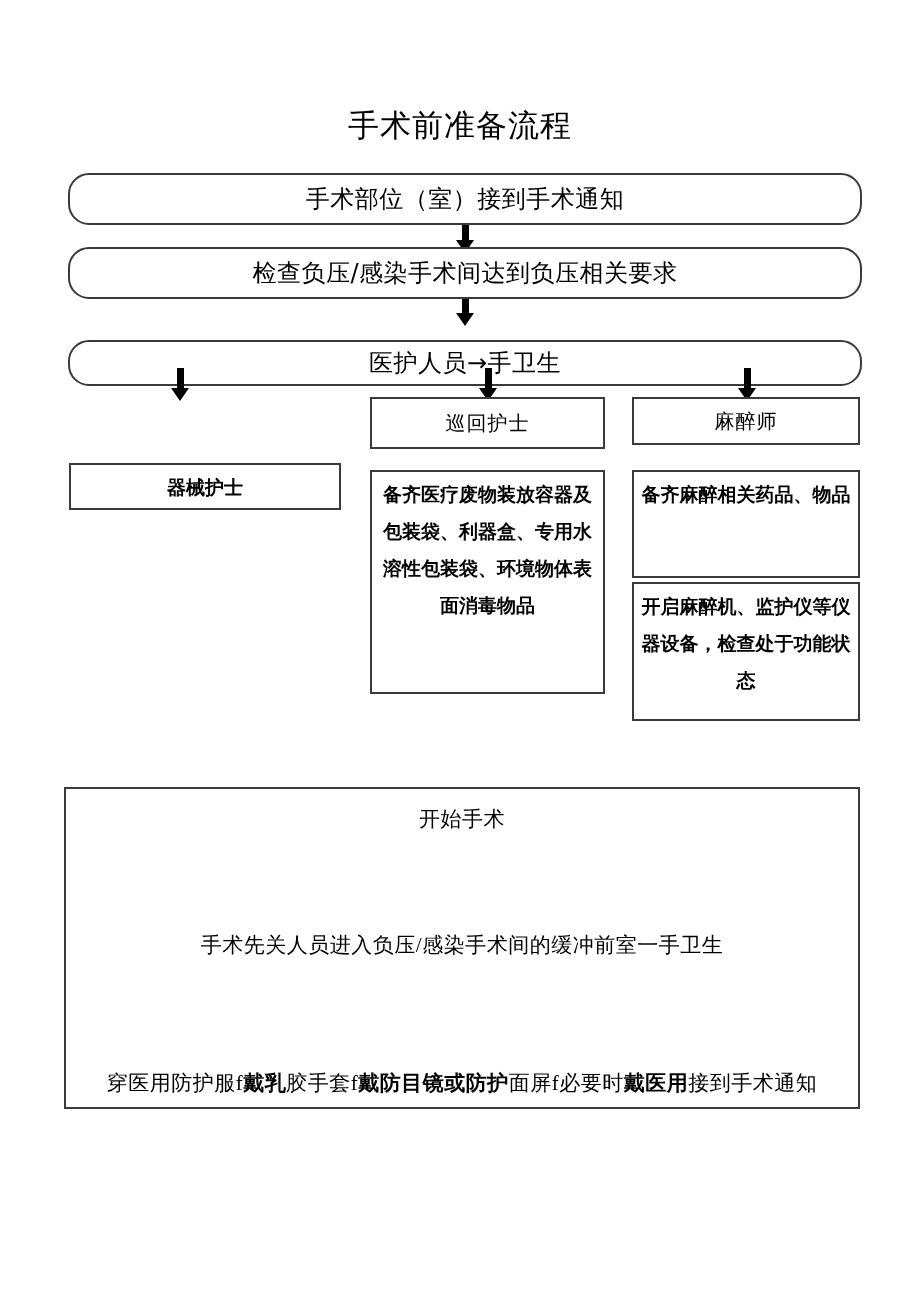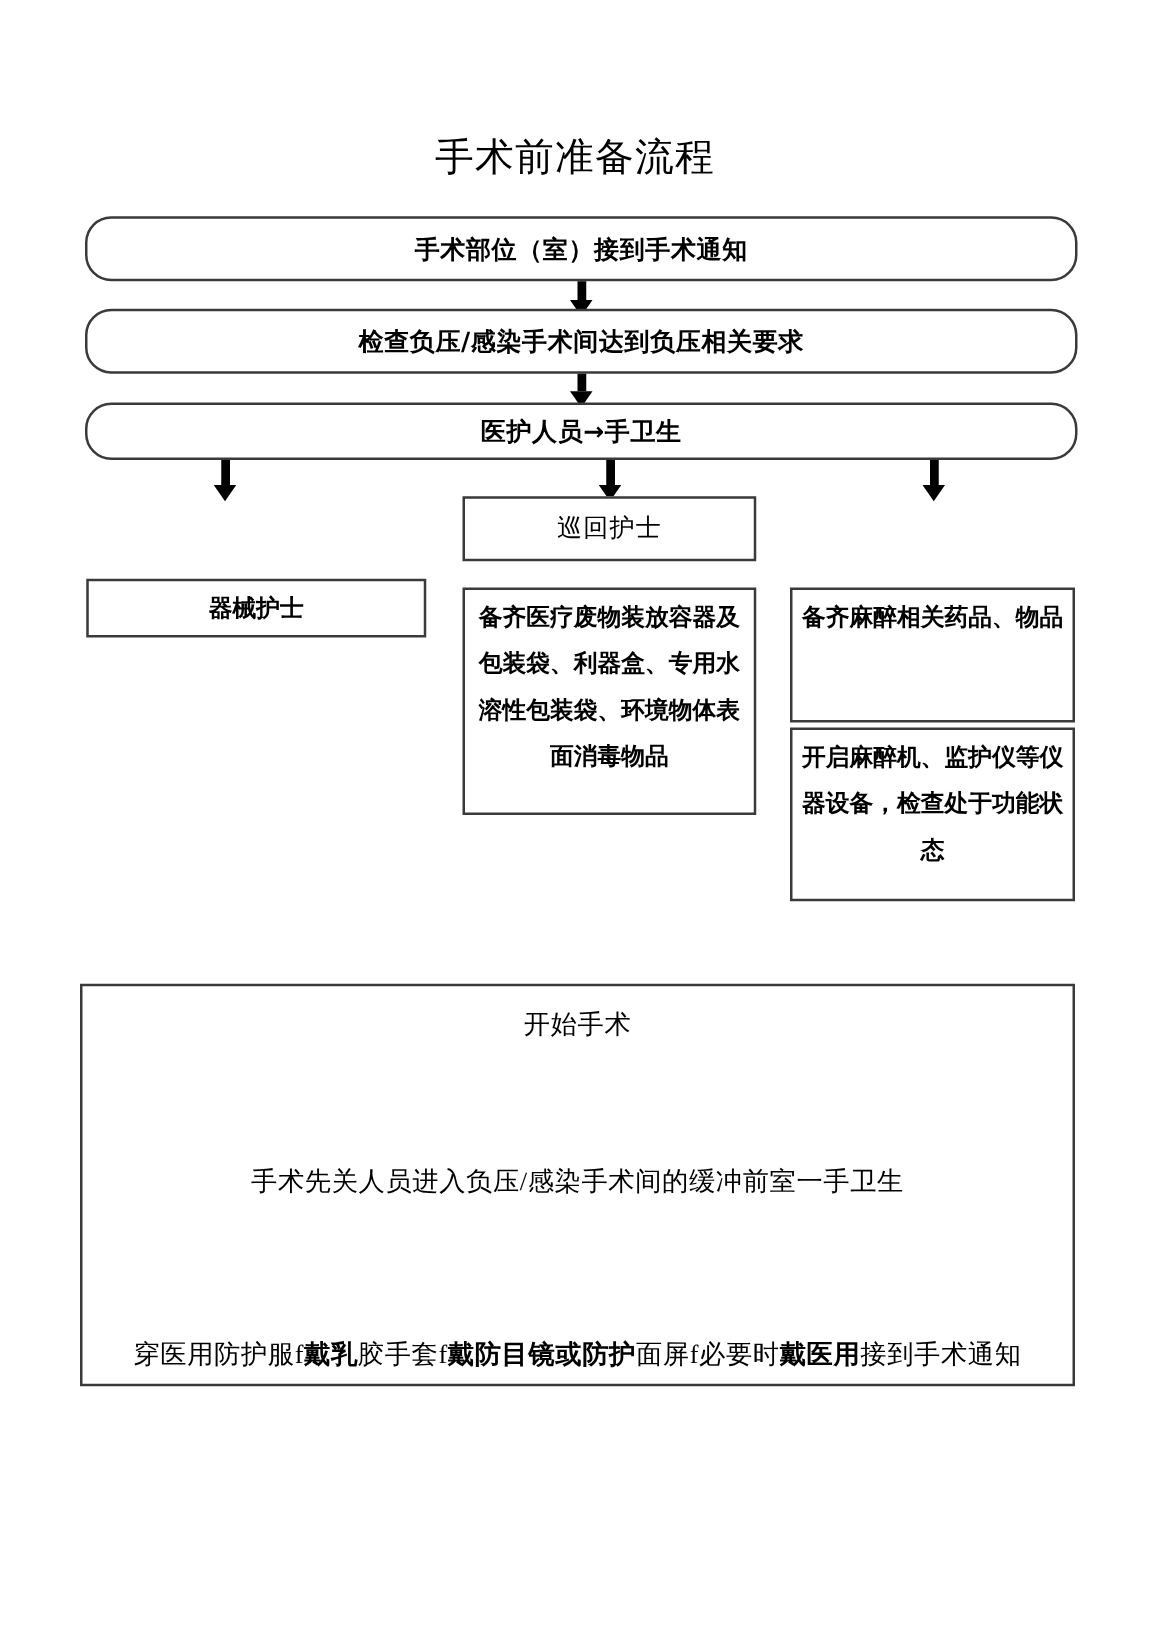--- a/index.html
+++ b/index.html
@@ -51,22 +51,22 @@
   .box .txt {
     display: block;
     width: 100%;
     padding: 0 6px;
     box-sizing: border-box;
   }
 
   
   .bar {
     font-family: "DejaVu Sans", "Liberation Sans", sans-serif;
-    font-weight: bold;
-    font-size: 20px;
+    font-weight: normal;
+    font-size: 24px;
     line-height: 26px;
     letter-spacing: 0.5px;
     border-radius: 21px;
   }
 
   
   .role {
     font-family: "Liberation Serif", "DejaVu Serif", serif;
     font-size: 20px;
     line-height: 26px;
@@ -165,48 +165,51 @@
 
   <div class="box bar" style="left:68px; top:247px; width:794px; height:52px;">
     <span class="txt">检查负压/感染手术间达到负压相关要求</span>
   </div>
 
   <div class="arrow" style="left:462px; top:299px;">
     <div class="shaft" style="height:14px;"></div>
     <div class="head" style="top:14px;"></div>
   </div>
 
-  <div class="box bar" style="left:68px; top:322px; width:794px; height:46px;">
+  <div class="box bar" style="left:68px; top:340px; width:794px; height:46px;">
     <span class="txt">医护人员→手卫生</span>
   </div>
 
   <div class="arrow" style="left:177px; top:368px;">
     <div class="shaft" style="height:20px;"></div>
     <div class="head" style="top:20px;"></div>
   </div>
   <div class="arrow" style="left:485px; top:368px;">
     <div class="shaft" style="height:20px;"></div>
     <div class="head" style="top:20px;"></div>
   </div>
   <div class="arrow" style="left:744px; top:368px;">
     <div class="shaft" style="height:20px;"></div>
     <div class="head" style="top:20px;"></div>
   </div>
 
   <div class="box role" style="left:370px; top:397px; width:235px; height:52px;">
     <span class="txt">巡回护士</span>
   </div>
 
+  <div class="box role" style="left:632px; top:397px; width:228px; height:48px;">
+    <span class="txt">麻醉师</span>
+  </div>
 
 
   <div class="overlay-label" style="left:69px; top:463px; width:272px; height:47px;">
     <span>器械护士</span>
   </div>
 
-  <div class="box detail" style="left:370px; top:470px; width:235px; height:182px;">
+  <div class="box detail" style="left:370px; top:470px; width:235px; height:224px;">
     <span class="txt">备齐医疗废物装放容器及包装袋、利器盒、专用水溶性包装袋、环境物体表面消毒物品</span>
   </div>
 
   <div class="box detail" style="left:632px; top:470px; width:228px; height:108px;">
     <span class="txt">备齐麻醉相关药品、物品</span>
   </div>
 
   <div class="box detail" style="left:632px; top:582px; width:228px; height:139px;">
     <span class="txt">开启麻醉机、监护仪等仪器设备，检查处于功能状态</span>
   </div>

